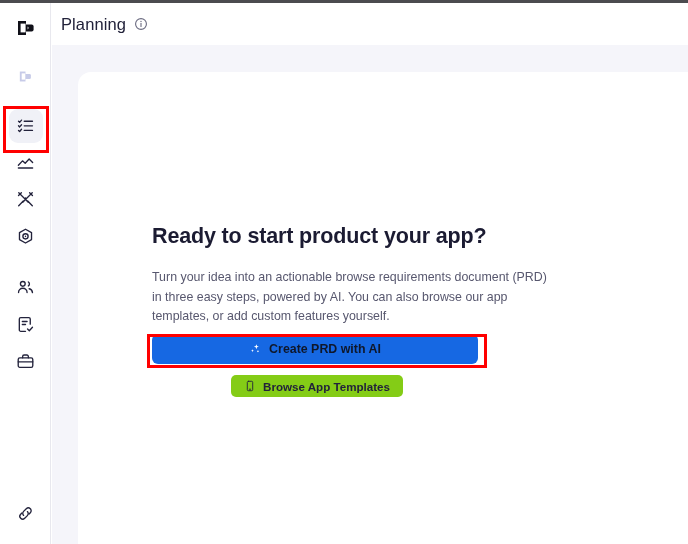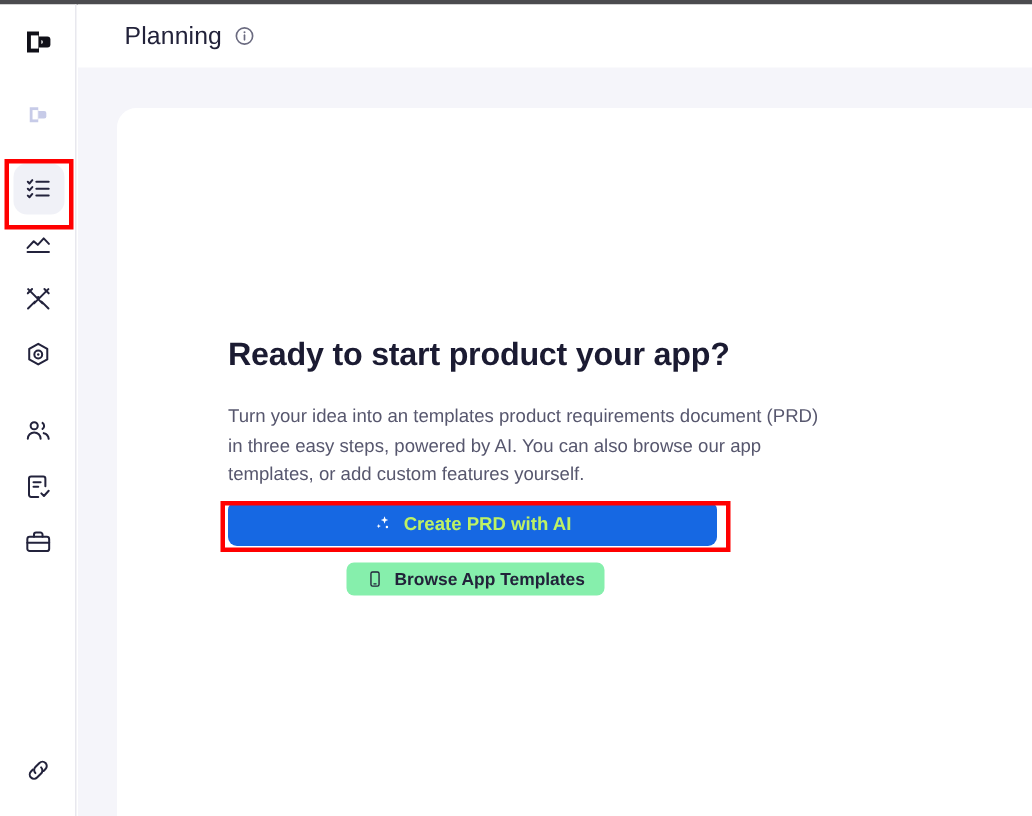--- a/index.html
+++ b/index.html
@@ -90,21 +90,21 @@
     position: absolute;
     left: 52px; top: 3px;
     width: 636px;
     height: 42px;
     background: #ffffff;
     display: flex;
     align-items: center;
     box-sizing: border-box;
   }
   .header-title {
-    margin-left: 31px;
+    margin-left: 9px;
     font-size: 16.5px;
     color: #22223a;
     letter-spacing: .1px;
   }
   .header-info {
     margin-left: 8px;
     display: flex; align-items: center;
     color: #6b6b80;
   }
 
@@ -155,39 +155,39 @@
     top: 262px;
     width: 330px;
   }
   .btn-primary {
     position: relative;
     width: 326px;
     height: 30px;
     background: #1668e3;
     border: none;
     border-radius: 6px;
-    color: #bef264;
+    color: #0f172a;
     font-family: "Liberation Sans", sans-serif;
     font-size: 12.4px;
     font-weight: bold;
     display: flex;
     align-items: center;
     justify-content: center;
     gap: 7px;
     cursor: pointer;
     padding: 13px;
   }
   .btn-secondary-wrap {
     display: flex;
     justify-content: center;
     margin-top: 11px;
   }
   .btn-secondary {
     height: 22px;
-    background: #86efac;
+    background: #84cc16;
     border: none;
     border-radius: 5px;
     color: #22223a;
     font-family: "Liberation Sans", sans-serif;
     font-size: 11.6px;
     font-weight: bold;
     display: flex;
     align-items: center;
     gap: 7px;
     padding: 0 13px;
@@ -355,21 +355,21 @@
         </svg>
       </span>
     </div>
   </div>
 
   <div class="page">
     <div class="card">
 
       <div class="hero">
         <h1 class="hero-title">Ready to start product your app?</h1>
-        <p class="hero-desc">Turn your idea into an templates product requirements document (PRD) in three easy steps, powered by AI. You can also browse our app templates, or add custom features yourself.</p>
+        <p class="hero-desc">Turn your idea into an actionable browse requirements document (PRD) in three easy steps, powered by AI. You can also browse our app templates, or add custom features yourself.</p>
       </div>
 
       <div class="actions">
 
         <button class="btn-primary">
           <span>
             <svg class="ico" width="13" height="13" viewBox="0 0 24 24" fill="#ffffff">
               <path d="M13.6 2.2 l1.25 3.35 l3.35 1.25 l-3.35 1.25 l-1.25 3.35 l-1.25 -3.35 l-3.35 -1.25 l3.35 -1.25 z"></path>
               <path d="M6.4 11.6 l.72 1.94 l1.94 .72 l-1.94 .72 l-.72 1.94 l-.72 -1.94 l-1.94 -.72 l1.94 -.72 z"></path>
               <circle cx="16.5" cy="15.4" r="1.5"></circle>

